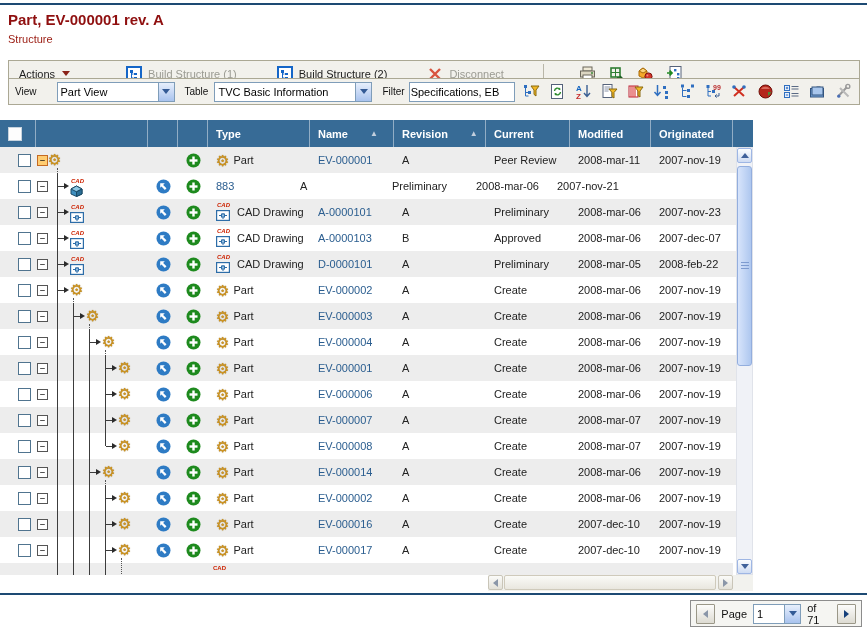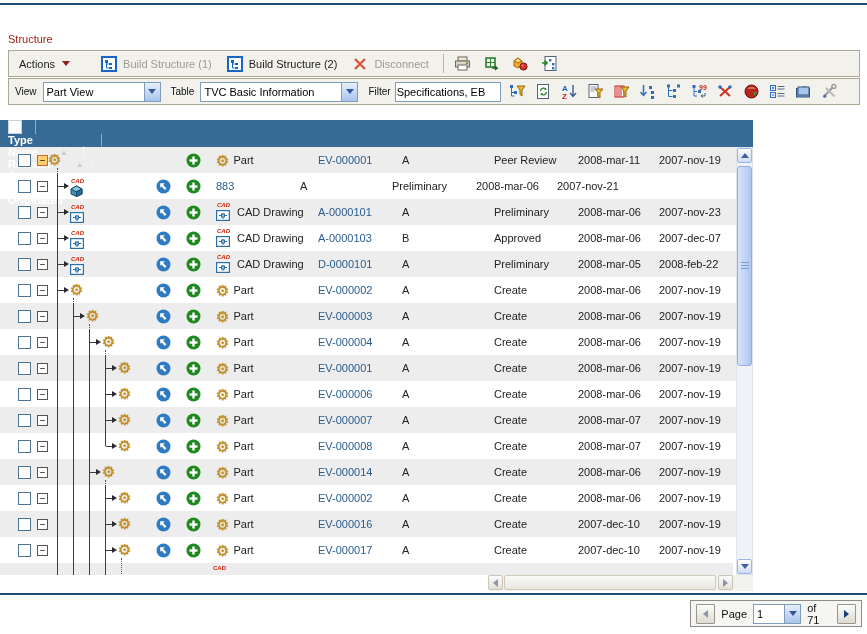--- a/index.html
+++ b/index.html
@@ -9,48 +9,48 @@
 
   .navy-rule { position:absolute; left:0; width:867px; height:2px; background:#1d4a73; }
   #rule-top { top:3px; }
   #rule-bottom { top:593px; }
 
   #page-title { position:absolute; left:8px; top:11px; font-size:15px; font-weight:bold; color:#8f0f0f; }
   #page-subtitle { position:absolute; left:8px; top:33px; font-size:11px; color:#9a1a10; }
 
   .toolbar { position:absolute; left:8px; width:852px; background:#f2f1ec;
     border:1px solid #aba894; display:flex; align-items:center; }
-  #toolbar1 { top:50px; height:27px; }
+  #toolbar1 { top:60px; height:27px;gap:25px; }
   #toolbar2 { top:78px; height:27px; }
 
   .tb-item { display:flex; align-items:center; gap:5px; font-size:11px; color:#1c1c1c; cursor:default; }
   .tb-item.disabled span.lbl { color:#9b9b93; }
   #actions-menu { margin-left:10px; margin-right:16px; }
   .caret { width:0; height:0; border-left:4px solid transparent; border-right:4px solid transparent; border-top:5px solid #8a2218; margin-left:2px; }
   .tbgap { margin-left:14px; }
   .tb-sep { width:1px; height:19px; background:#b9b6a8; margin:0 10px 0 14px; }
   .tb-icons { display:flex; align-items:center; gap:11px; }
   .tb-icons2 { display:flex; align-items:center; gap:8px; margin-left:8px; }
   .ticn { width:18px; height:18px; display:inline-flex; align-items:center; justify-content:center; }
 
   .lblsm { font-size:10px; color:#111; }
   .xpsel { height:20px; background:#fff; border:1px solid #7f9db9; display:flex; align-items:center; font-size:11px; }
   .xpsel .xpsel-t { padding:0 3px; flex:1; white-space:nowrap; overflow:hidden; }
   .xparrow { width:16px; height:100%; border-left:1px solid #7f9db9;
     background:linear-gradient(#e7effc,#a9c3ee); display:flex; align-items:center; justify-content:center; }
   .xparrow:after { content:""; width:0; height:0; border-left:4px solid transparent; border-right:4px solid transparent; border-top:5px solid #335a95; }
-  #view-select { width:118px; margin-left:6px; }
+  #view-select { width:118px; margin-left:20px; }
   #table-select { width:158px; margin-left:6px; }
   #filter-input { width:106px; height:20px; border:1px solid #7f9db9; font-size:11px; padding:0 1px; margin-left:4px;
     font-family:"Liberation Sans","DejaVu Sans",sans-serif; }
   .tb2lbl { margin-left:10px; }
 
   
   #grid { position:absolute; left:0; top:120px; width:753px; }
-  .hrow { display:flex; height:27px; background:#376b96;flex-direction:column; }
+  .hrow { display:flex; height:27px; background:#376b96; }
   .hcell { color:#fff; font-size:11px; font-weight:bold; display:flex; align-items:center;
     padding-left:8px; border-right:1px solid rgba(255,255,255,.45); }
   .hcell.iconcol { padding-left:0; }
   .sort { color:#c3cfdd; font-size:8px; margin-left:22px; }
   .c-check{width:36px}.c-tree{width:112px}.c-goto{width:30px}.c-add{width:30px}
   .c-type{width:102px}.c-name{width:84px}.c-rev{width:92px}.c-cur{width:84px}
   .c-mod{width:81px}.c-orig{width:82px}
   .hcb { width:14px; height:14px; background:#fdfdfd; border:1px solid #c7d3de; margin-left:8px; }
 
   .row { display:flex; height:26px; align-items:stretch; }
@@ -111,20 +111,21 @@
     border-radius:1px; display:flex; align-items:center; justify-content:center; }
   .pg-btn.next .tri-rt { border-left-color:#16407a; }
   #pagination .lblsm { font-size:11px; }
   #page-select { width:50px; }
 </style>
 </head>
 <body>
 
 <div id="stage">
   <div id="rule-top" class="navy-rule"></div>
+  <div id="page-title">Part, EV-000001 rev. A</div>
   <div id="page-subtitle">Structure</div>
 
   <div id="toolbar1" class="toolbar">
     <div id="actions-menu" class="tb-item">
       <span class="lbl">Actions</span>
         <span class="caret"></span>
     </div>
     <div class="tb-item disabled tbgap">
       <span class="ticn">
           <svg width="16" height="16">

